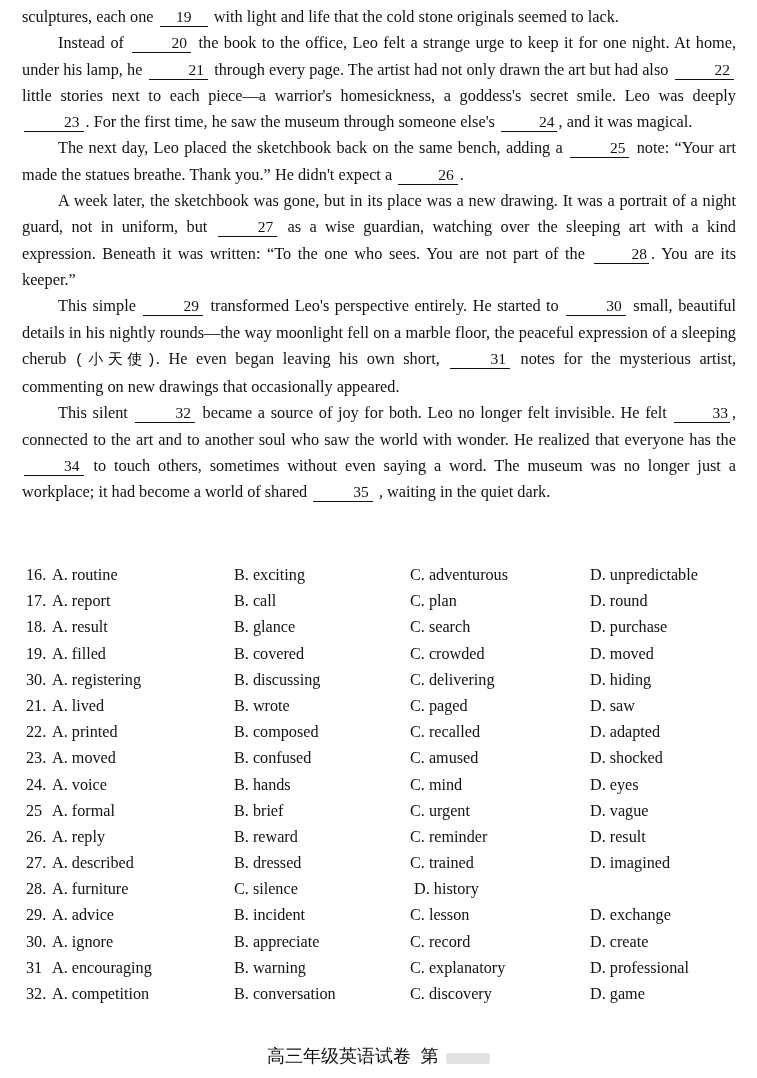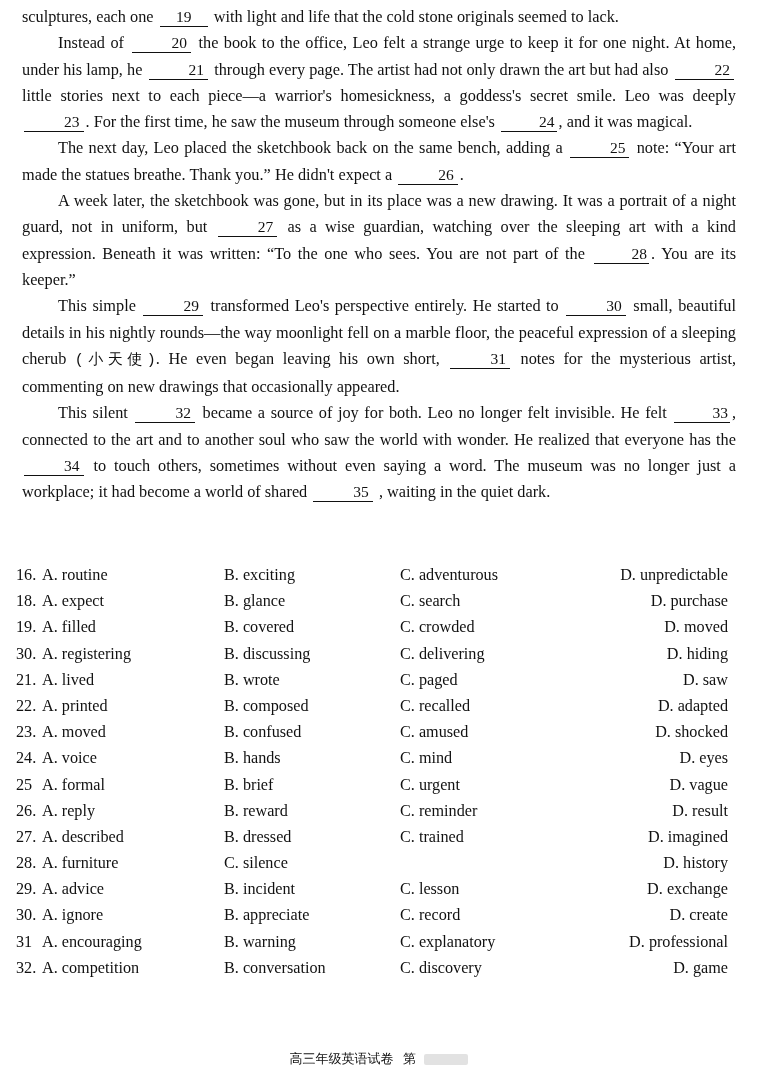--- a/index.html
+++ b/index.html
@@ -53,21 +53,21 @@
     min-width: 26px;
     padding: 0 2px;
   }
   .cn {
     font-family: Liberation Mono, monospace;
     font-size: 15px;
   }
 
   .options {
     position: absolute;
-    left: 16px;
+    left: 26px;
     top: 566px;
     width: 712px;
   }
   .opt-row {
     display: flex;
     align-items: baseline;
     height: 26.2px;
     font-size: 16.2px;
     white-space: nowrap;
   }
@@ -83,34 +83,33 @@
   .opt-b {
     width: 176px;
     flex: 0 0 auto;
   }
   .opt-c {
     width: 180px;
     flex: 0 0 auto;
   }
   .opt-d {
     flex: 1 1 auto;
-    text-align: right;
   }
 
   .footer {
     position: absolute;
     bottom: 10px;
     left: 0;
     width: 757px;
     text-align: center;
     font-size: 14.5px;
   }
   .footer .cnfoot {
     font-family: "DejaVu Sans", sans-serif;
-    font-size: 13px;
+    font-size: 18px;
     text-align: center;
   }
   .footer .pg {
     display: inline-block;
     margin-left: 6px;
   }
   .footer .smudge {
     display: inline-block;
     width: 44px;
     height: 11px;
@@ -145,24 +144,31 @@
   <div class="options">
 
     <div class="opt-row">
       <span class="opt-num">16.</span>
       <span class="opt-a">A. routine</span>
       <span class="opt-b">B. exciting</span>
       <span class="opt-c">C. adventurous</span>
       <span class="opt-d">D. unpredictable</span>
     </div>
 
+    <div class="opt-row">
+      <span class="opt-num">17.</span>
+      <span class="opt-a">A. report</span>
+      <span class="opt-b">B. call</span>
+      <span class="opt-c">C. plan</span>
+      <span class="opt-d">D. round</span>
+    </div>
 
     <div class="opt-row">
       <span class="opt-num">18.</span>
-      <span class="opt-a">A. expect</span>
+      <span class="opt-a">A. result</span>
       <span class="opt-b">B. glance</span>
       <span class="opt-c">C. search</span>
       <span class="opt-d">D. purchase</span>
     </div>
 
     <div class="opt-row">
       <span class="opt-num">19.</span>
       <span class="opt-a">A. filled</span>
       <span class="opt-b">B. covered</span>
       <span class="opt-c">C. crowded</span>

